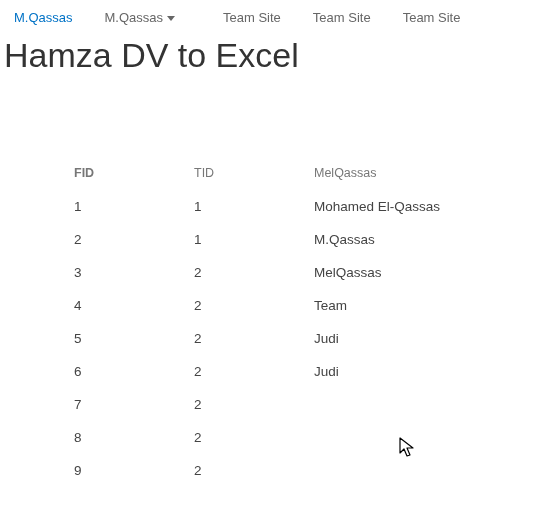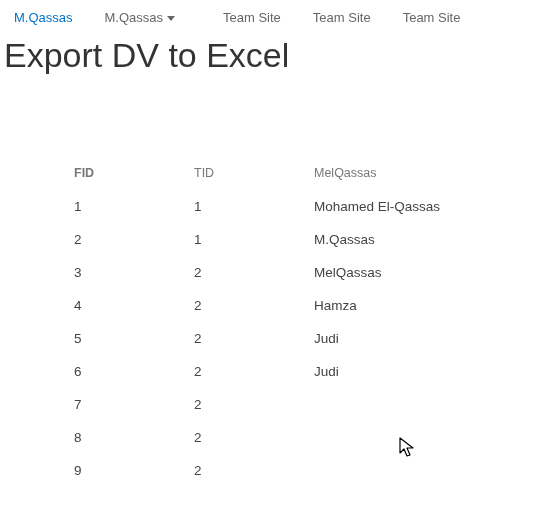--- a/index.html
+++ b/index.html
@@ -89,21 +89,21 @@
         </svg></span></span>
     <span class="nav-gap"></span>
     <span class="nav-gap"></span>
     <span class="nav-item"><span>Team Site</span></span>
     <span class="nav-gap"></span>
     <span class="nav-item"><span>Team Site</span></span>
     <span class="nav-gap"></span>
     <span class="nav-item"><span>Team Site</span></span>
   </div>
 
-<div class="title">Export DV to Excel</div>
+<div class="title">Hamza DV to Excel</div>
 
 <div class="table-wrap">
   <table>
     <thead>
       <tr>
         <th class="col-fid">FID</th>
         <th class="col-tid">TID</th>
         <th class="col-fname">MelQassas</th>
       </tr>
     </thead>
@@ -119,21 +119,21 @@
           <td>M.Qassas</td>
         </tr>
         <tr>
           <td>3</td>
           <td>2</td>
           <td>MelQassas</td>
         </tr>
         <tr>
           <td>4</td>
           <td>2</td>
-          <td>Hamza</td>
+          <td>Team</td>
         </tr>
         <tr>
           <td>5</td>
           <td>2</td>
           <td>Judi</td>
         </tr>
         <tr>
           <td>6</td>
           <td>2</td>
           <td>Judi</td>

